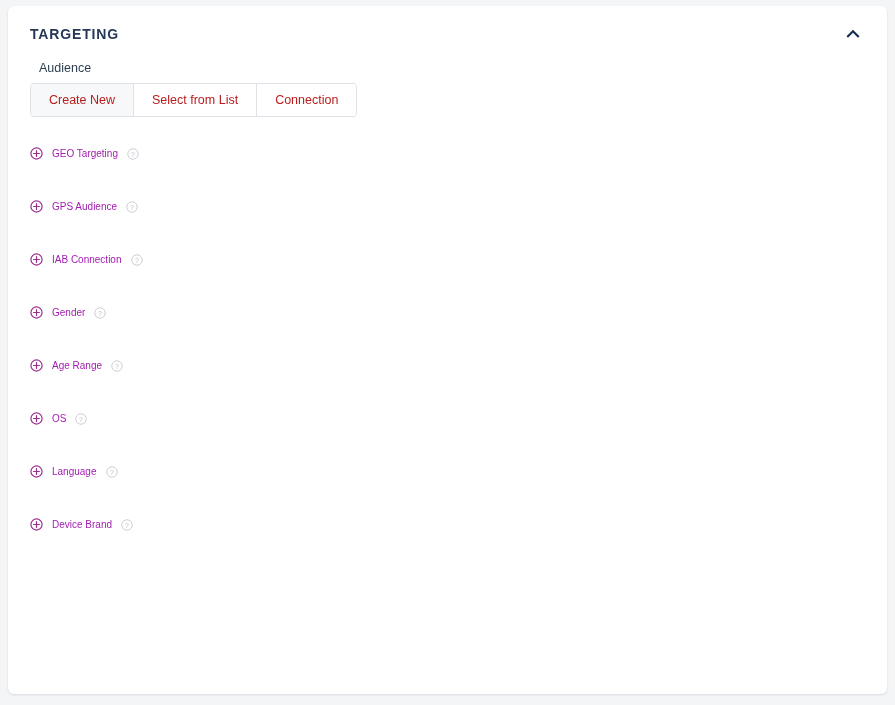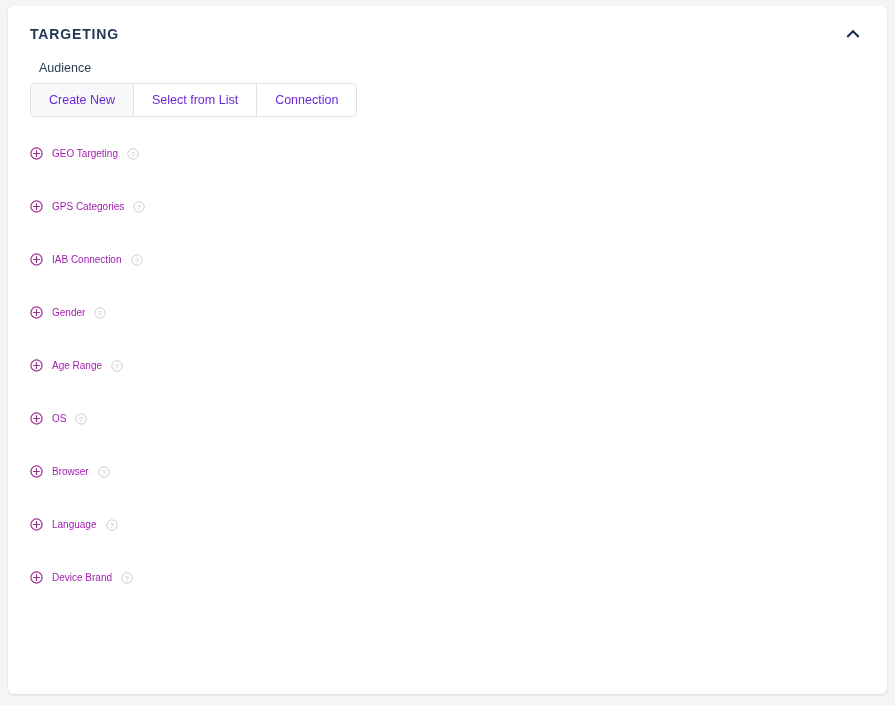--- a/index.html
+++ b/index.html
@@ -72,21 +72,21 @@
     display: inline-flex;
     border: 1px solid #dfe1e6;
     border-radius: 4px;
     overflow: hidden;
     background: #ffffff;
   }
 
   .btn-group .seg {
     font-family: "Liberation Sans", sans-serif;
     font-size: 12.5px;
-    color: #6d28d9;
+    color: #b91c1c;
     background: #ffffff;
     border: none;
     border-left: 1px solid #dfe1e6;
     padding: 0 18px;
     height: 32px;
     line-height: 32px;
     cursor: pointer;
     white-space: nowrap;
   }
   .btn-group .seg:first-child { border-left: none; }
@@ -165,21 +165,21 @@
           <circle cx="7" cy="7" r="6.1" fill="none" stroke="#c3c7cd" stroke-width="1"></circle>
           <text x="7" y="10.1" text-anchor="middle" font-family="Liberation Sans, sans-serif" font-size="8" fill="#b9bdc4">?</text>
         </svg>
       </div>
 
       <div class="target-row">
         <svg class="plus-icon" viewBox="0 0 14 14">
           <circle cx="7" cy="7" r="6" fill="none" stroke="#9b2d8f" stroke-width="1.3"></circle>
           <path d="M7 3.9 V10.1 M3.9 7 H10.1" stroke="#9b2d8f" stroke-width="1.3" stroke-linecap="round"></path>
         </svg>
-        <span class="target-label">GPS Categories</span>
+        <span class="target-label">GPS Audience</span>
         <svg class="help-icon" viewBox="0 0 14 14">
           <circle cx="7" cy="7" r="6.1" fill="none" stroke="#c3c7cd" stroke-width="1"></circle>
           <text x="7" y="10.1" text-anchor="middle" font-family="Liberation Sans, sans-serif" font-size="8" fill="#b9bdc4">?</text>
         </svg>
       </div>
 
       <div class="target-row">
         <svg class="plus-icon" viewBox="0 0 14 14">
           <circle cx="7" cy="7" r="6" fill="none" stroke="#9b2d8f" stroke-width="1.3"></circle>
           <path d="M7 3.9 V10.1 M3.9 7 H10.1" stroke="#9b2d8f" stroke-width="1.3" stroke-linecap="round"></path>
@@ -221,31 +221,20 @@
           <circle cx="7" cy="7" r="6" fill="none" stroke="#9b2d8f" stroke-width="1.3"></circle>
           <path d="M7 3.9 V10.1 M3.9 7 H10.1" stroke="#9b2d8f" stroke-width="1.3" stroke-linecap="round"></path>
         </svg>
         <span class="target-label">OS</span>
         <svg class="help-icon" viewBox="0 0 14 14">
           <circle cx="7" cy="7" r="6.1" fill="none" stroke="#c3c7cd" stroke-width="1"></circle>
           <text x="7" y="10.1" text-anchor="middle" font-family="Liberation Sans, sans-serif" font-size="8" fill="#b9bdc4">?</text>
         </svg>
       </div>
 
-      <div class="target-row">
-        <svg class="plus-icon" viewBox="0 0 14 14">
-          <circle cx="7" cy="7" r="6" fill="none" stroke="#9b2d8f" stroke-width="1.3"></circle>
-          <path d="M7 3.9 V10.1 M3.9 7 H10.1" stroke="#9b2d8f" stroke-width="1.3" stroke-linecap="round"></path>
-        </svg>
-        <span class="target-label">Browser</span>
-        <svg class="help-icon" viewBox="0 0 14 14">
-          <circle cx="7" cy="7" r="6.1" fill="none" stroke="#c3c7cd" stroke-width="1"></circle>
-          <text x="7" y="10.1" text-anchor="middle" font-family="Liberation Sans, sans-serif" font-size="8" fill="#b9bdc4">?</text>
-        </svg>
-      </div>
 
       <div class="target-row">
         <svg class="plus-icon" viewBox="0 0 14 14">
           <circle cx="7" cy="7" r="6" fill="none" stroke="#9b2d8f" stroke-width="1.3"></circle>
           <path d="M7 3.9 V10.1 M3.9 7 H10.1" stroke="#9b2d8f" stroke-width="1.3" stroke-linecap="round"></path>
         </svg>
         <span class="target-label">Language</span>
         <svg class="help-icon" viewBox="0 0 14 14">
           <circle cx="7" cy="7" r="6.1" fill="none" stroke="#c3c7cd" stroke-width="1"></circle>
           <text x="7" y="10.1" text-anchor="middle" font-family="Liberation Sans, sans-serif" font-size="8" fill="#b9bdc4">?</text>

